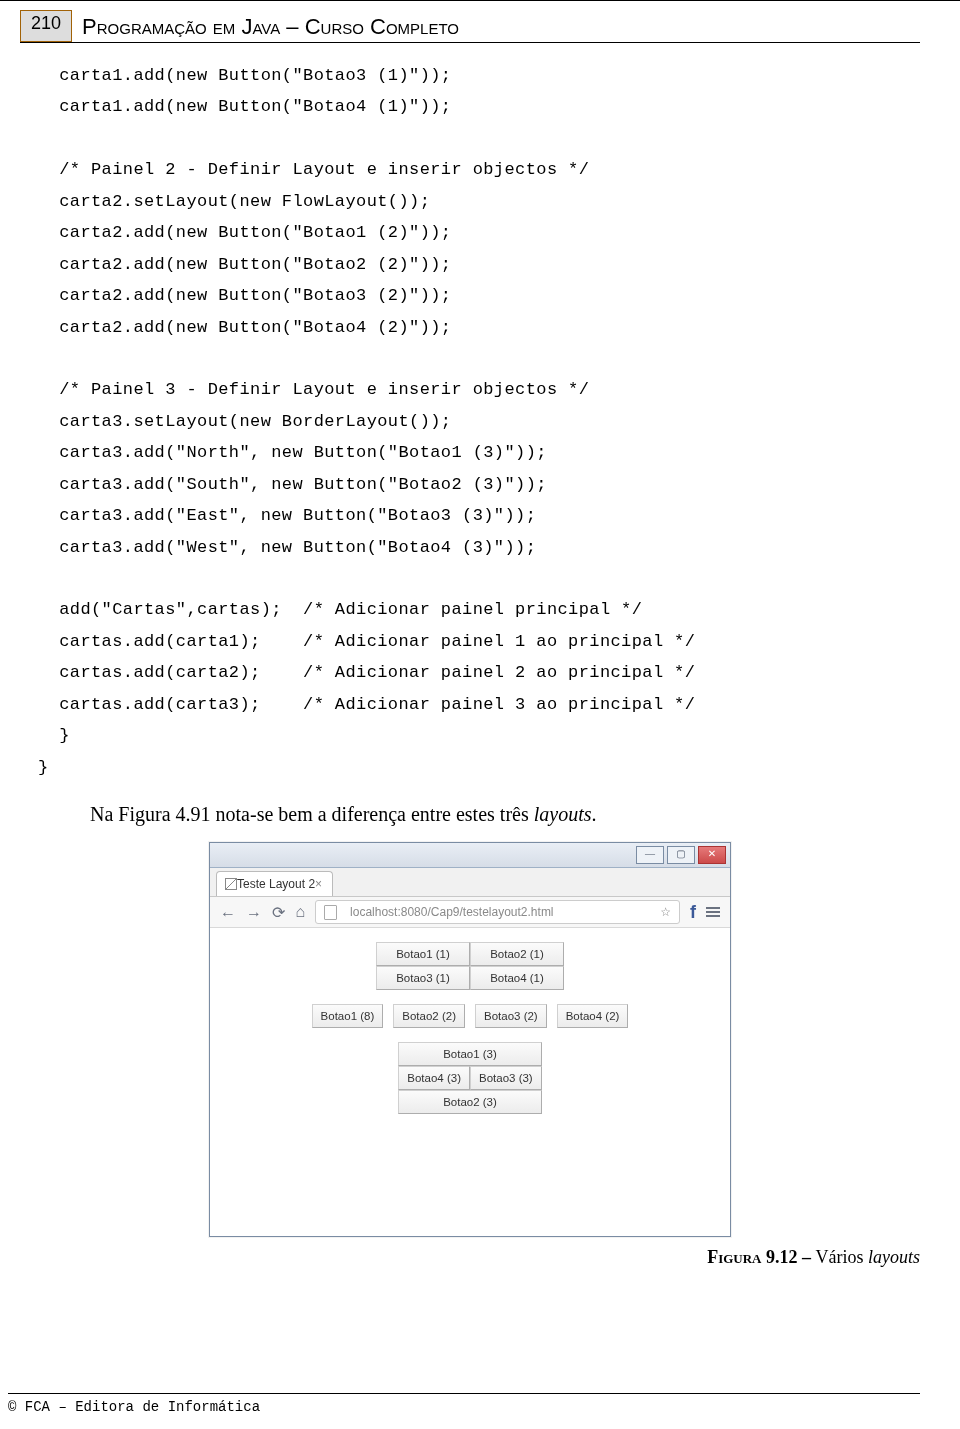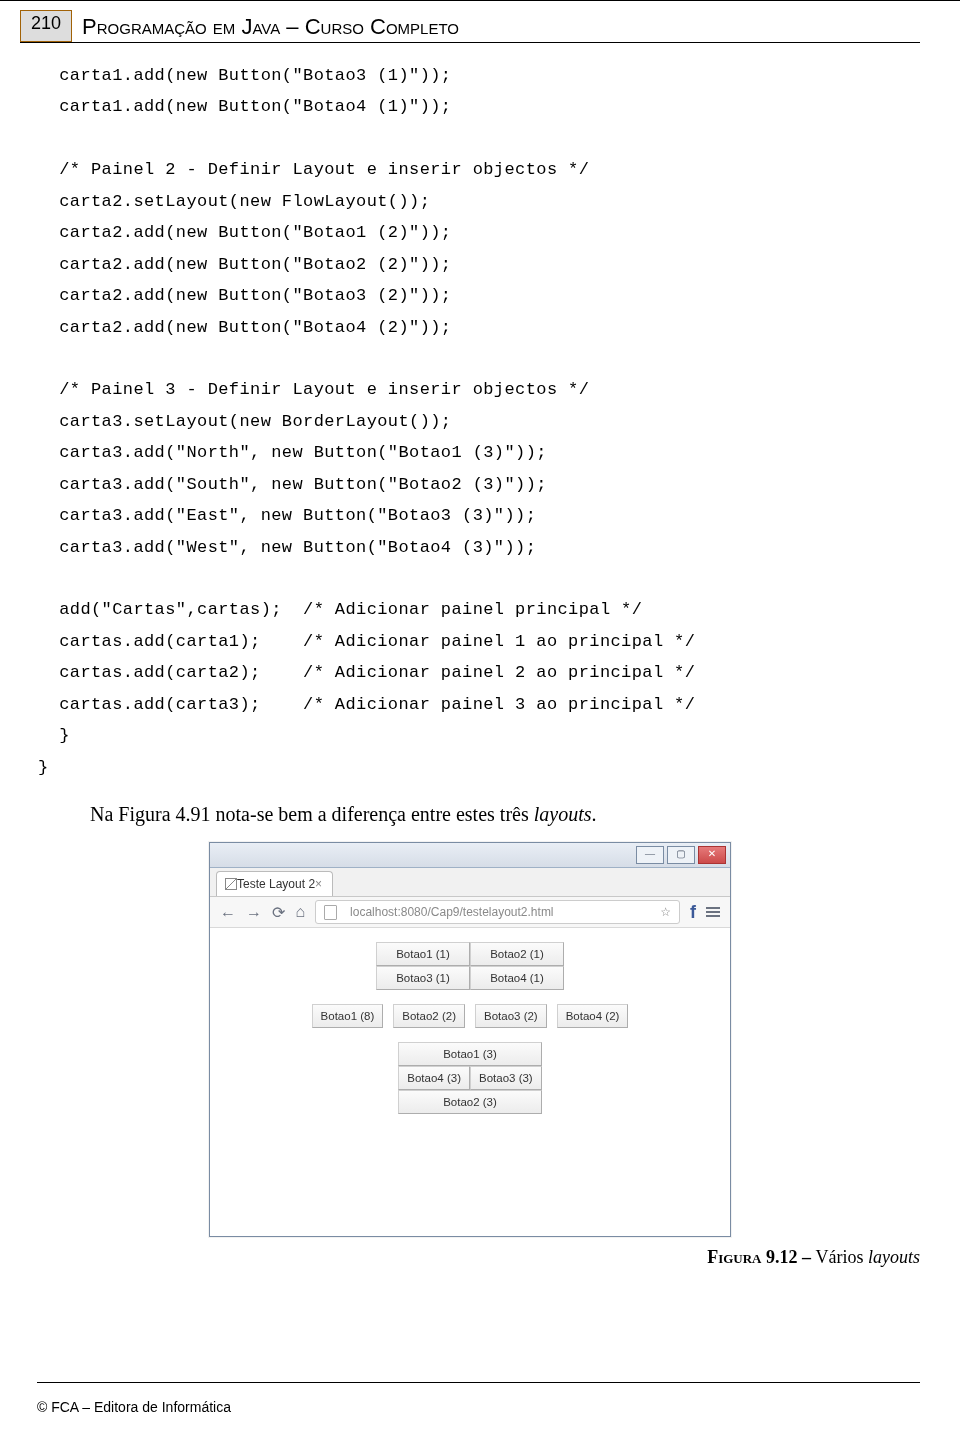--- a/index.html
+++ b/index.html
@@ -33,21 +33,21 @@
   .btn{display:inline-flex;align-items:center;justify-content:center;height:22px;padding:0 8px;border:1px solid #adadad;border-top-color:#d0d0d0;border-left-color:#d0d0d0;background:linear-gradient(#fbfbfb,#ececec);font-size:11.5px;color:#333;font-family:Arial,sans-serif;}
   .grid2{display:grid;grid-template-columns:auto auto;}
   .grid2 .btn{width:76px;}
   .flow{display:flex;gap:10px;}
   .bl{display:grid;grid-template-columns:auto auto;grid-template-rows:auto auto auto;}
   .bl .north{grid-column:1/3;justify-self:stretch;text-align:right;}
   .bl .south{grid-column:1/3;justify-self:stretch;text-align:center;}
   .caption{text-align:right;margin-top:10px;font-size:18px;}
   .caption .sc{font-variant:small-caps;font-weight:700;}
   .caption .it{font-style:italic;}
-  .footer{position:absolute;left:37px;right:40px;bottom:14px;border-top:1px solid #000;padding-top:16px;font-family:Liberation Sans, sans-serif;font-size:14px;}
+  .footer{position:absolute;left:8px;right:40px;bottom:14px;border-top:1px solid #000;padding-top:5px;font-family:Liberation Mono, monospace;font-size:14px;}
   .top-line{border-top:1px solid #000;position:absolute;left:0;right:0;top:0;}
 </style>
 </head>
 <body>
 
 <div class="page">
   <div class="top-line"></div>
 
   <div class="hdr">
     <div class="pagenum-box">210</div>

